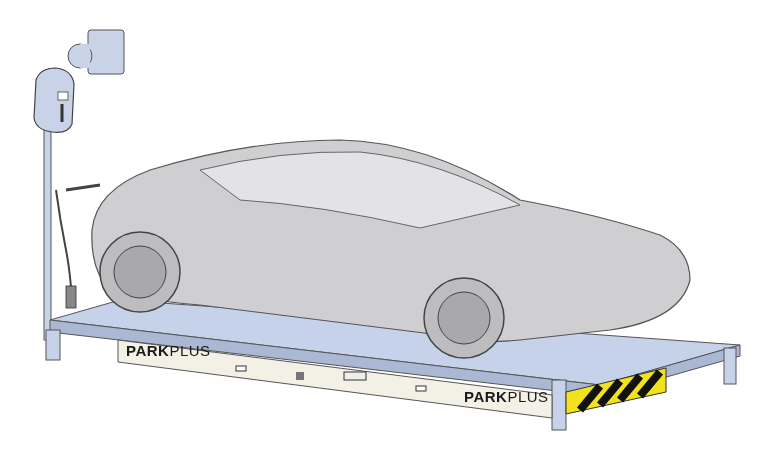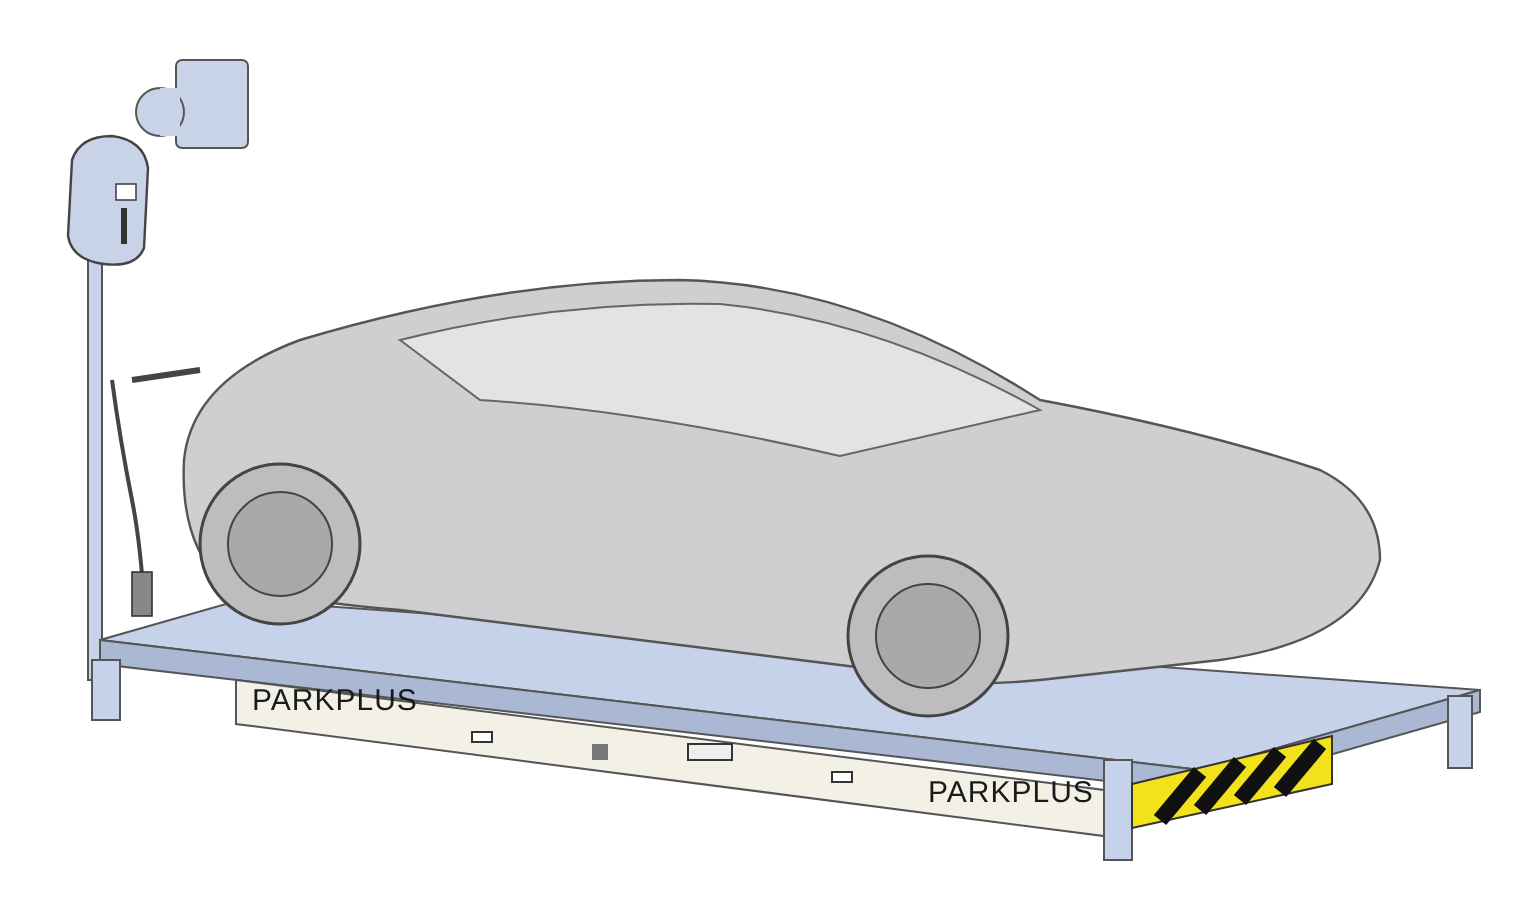--- a/index.html
+++ b/index.html
@@ -1,19 +1,19 @@
 <!DOCTYPE html>
 <html><head>
 <meta charset="utf-8">
 <style>
   html,body{margin:0;padding:0;background:#ffffff;}
   body{width:768px;height:461px;overflow:hidden;position:relative;font-family:"Liberation Sans",sans-serif;}
   #scene{position:absolute;left:0;top:0;width:768px;height:461px;}
   .brand{position:absolute;font-family:"Liberation Sans",sans-serif;font-size:15px;color:#1a1a1a;letter-spacing:0.5px;}
-  .brand b{font-weight:400;}
+  .brand b{font-weight:700;}
   .brand span.light{font-weight:400;}
 </style>
 </head>
 <body>
 
 <svg id="scene" viewBox="0 0 768 461" xmlns="http://www.w3.org/2000/svg">
 
   <g>
     <rect x="88" y="30" width="36" height="44" rx="3" fill="#c9d3e8" stroke="#555" stroke-width="1"></rect>
     <ellipse cx="80" cy="56" rx="12" ry="12" fill="#c9d3e8" stroke="#555" stroke-width="1"></ellipse>

